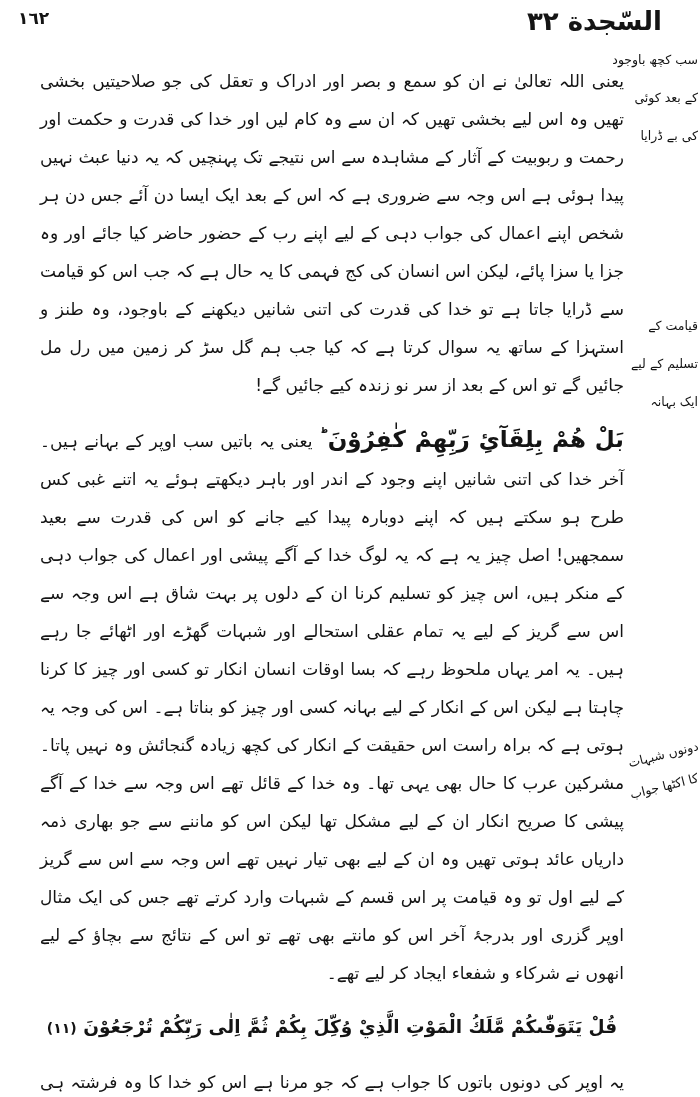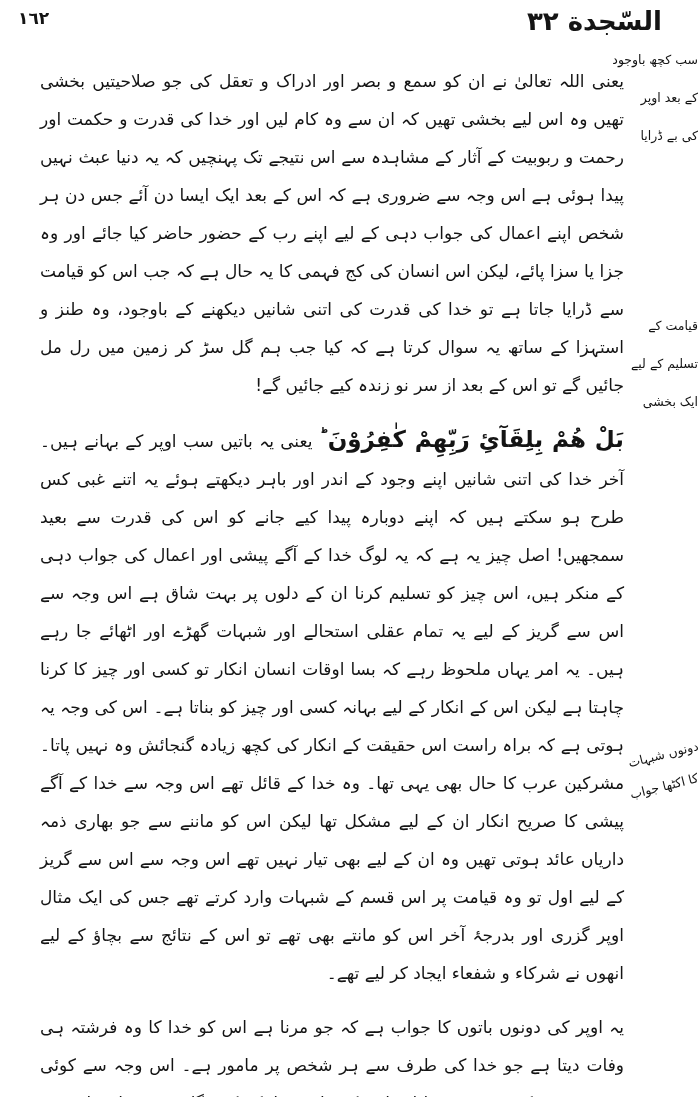--- a/index.html
+++ b/index.html
@@ -56,34 +56,35 @@
 </style>
 </head>
 <body>
 
 <div class="page">
 
   <div class="surah-title">السّجدة ٣٢</div>
   <div class="page-number">١٦٢</div>
 
   <div class="margin-note" style="top:52px">سب کچھ باوجود</div>
-  <div class="margin-note" style="top:90px">کے بعد اوپر</div>
+  <div class="margin-note" style="top:90px">کے بعد کوئی</div>
   <div class="margin-note" style="top:128px">کی بے ڈرایا</div>
 
   <div class="margin-note" style="top:318px">قیامت کے</div>
   <div class="margin-note" style="top:356px">تسلیم کے لیے</div>
-  <div class="margin-note" style="top:394px">ایک بخشی</div>
+  <div class="margin-note" style="top:394px">ایک بہانہ</div>
 
   <div class="margin-note diagonal" style="top:738px">دونوں شبہات</div>
   <div class="margin-note diagonal" style="top:770px">کا اکٹھا جواب</div>
 
   <div class="text-block">
 
     <p><span>یعنی اللہ تعالیٰ نے ان کو سمع و بصر اور ادراک و تعقل کی جو صلاحیتیں بخشی تھیں وہ اس لیے بخشی تھیں کہ ان سے وہ کام لیں اور خدا کی قدرت و حکمت اور رحمت و ربوبیت کے آثار کے مشاہدہ سے اس نتیجے تک پہنچیں کہ یہ دنیا عبث نہیں پیدا ہوئی ہے اس وجہ سے ضروری ہے کہ اس کے بعد ایک ایسا دن آئے جس دن ہر شخص اپنے اعمال کی جواب دہی کے لیے اپنے رب کے حضور حاضر کیا جائے اور وہ جزا یا سزا پائے، لیکن اس انسان کی کج فہمی کا یہ حال ہے کہ جب اس کو قیامت سے ڈرایا جاتا ہے تو خدا کی قدرت کی اتنی شانیں دیکھنے کے باوجود، وہ طنز و استہزا کے ساتھ یہ سوال کرتا ہے کہ کیا جب ہم گل سڑ کر زمین میں رل مل جائیں گے تو اس کے بعد از سر نو زندہ کیے جائیں گے!</span></p>
 
     <p><span class="quran">بَلْ هُمْ بِلِقَآئِ رَبِّهِمْ كٰفِرُوْنَ ؕ</span> <span>یعنی یہ باتیں سب اوپر کے بہانے ہیں۔ آخر خدا کی اتنی شانیں اپنے وجود کے اندر اور باہر دیکھتے ہوئے یہ اتنے غبی کس طرح ہو سکتے ہیں کہ اپنے دوبارہ پیدا کیے جانے کو اس کی قدرت سے بعید سمجھیں! اصل چیز یہ ہے کہ یہ لوگ خدا کے آگے پیشی اور اعمال کی جواب دہی کے منکر ہیں، اس چیز کو تسلیم کرنا ان کے دلوں پر بہت شاق ہے اس وجہ سے اس سے گریز کے لیے یہ تمام عقلی استحالے اور شبہات گھڑے اور اٹھائے جا رہے ہیں۔ یہ امر یہاں ملحوظ رہے کہ بسا اوقات انسان انکار تو کسی اور چیز کا کرنا چاہتا ہے لیکن اس کے انکار کے لیے بہانہ کسی اور چیز کو بناتا ہے۔ اس کی وجہ یہ ہوتی ہے کہ براہ راست اس حقیقت کے انکار کی کچھ زیادہ گنجائش وہ نہیں پاتا۔ مشرکین عرب کا حال بھی یہی تھا۔ وہ خدا کے قائل تھے اس وجہ سے خدا کے آگے پیشی کا صریح انکار ان کے لیے مشکل تھا لیکن اس کو ماننے سے جو بھاری ذمہ داریاں عائد ہوتی تھیں وہ ان کے لیے بھی تیار نہیں تھے اس وجہ سے اس سے گریز کے لیے اول تو وہ قیامت پر اس قسم کے شبہات وارد کرتے تھے جس کی ایک مثال اوپر گزری اور بدرجۂ آخر اس کو مانتے بھی تھے تو اس کے نتائج سے بچاؤ کے لیے انھوں نے شرکاء و شفعاء ایجاد کر لیے تھے۔</span></p>
 
+    <p class="verse-line"><span>قُلْ يَتَوَفّٰىكُمْ مَّلَكُ الْمَوْتِ الَّذِيْ وُكِّلَ بِكُمْ ثُمَّ اِلٰى رَبِّكُمْ تُرْجَعُوْنَ</span> <span class="verse-marker">(١١)</span></p>
 
     <p><span>یہ اوپر کی دونوں باتوں کا جواب ہے کہ جو مرنا ہے اس کو خدا کا وہ فرشتہ ہی وفات دیتا ہے جو خدا کی طرف سے ہر شخص پر مامور ہے۔ اس وجہ سے کوئی شخص مرنے کے بعد بھی خدا اور اس کے مامور ملائکہ کی نگاہوں سے اوجھل نہیں ہوتا۔ جب اللہ تعالیٰ چاہے گا وہ ہر شخص کو اٹھا کھڑا کرے گا اور وہ اس کے مامور ملائکہ کی نگرانی میں ان کے سامنے حاضر کیا جائے گا۔</span></p>
 
   </div>
 
 </div>
 
 </body></html>

